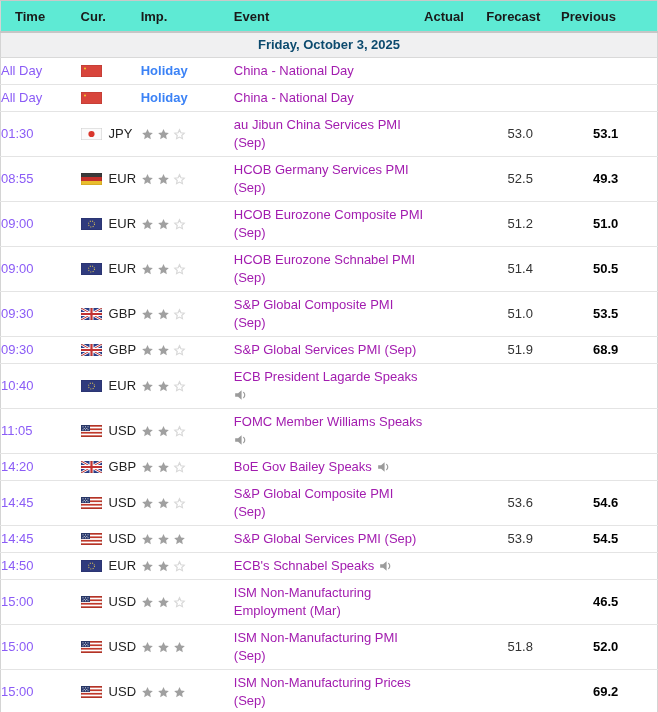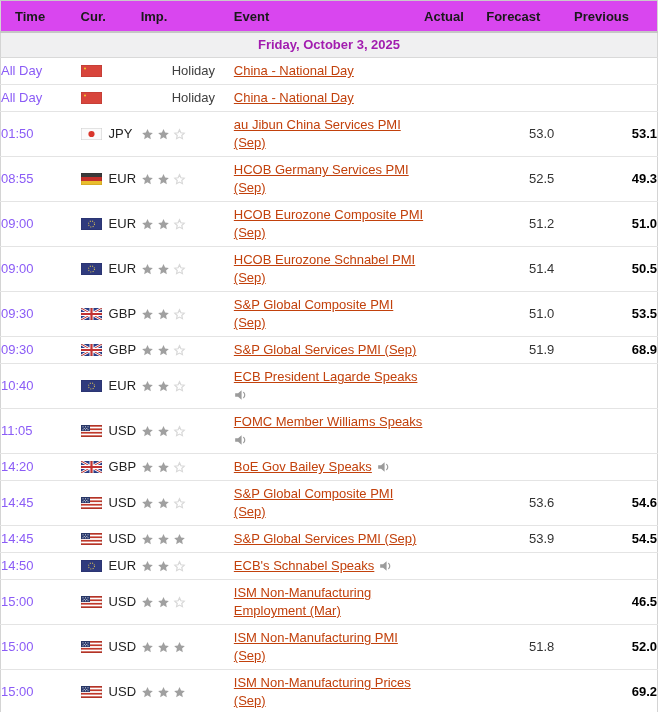--- a/index.html
+++ b/index.html
@@ -27,63 +27,63 @@
   col.c-event    { width: 190px; }
   col.c-actual   { width: 62px; }
   col.c-forecast { width: 68px; }
   col.c-prev     { width: 103px; }
 
   thead th {
     font-weight: bold;
     color: #1a1a1a;
     text-align: left;
     padding: 8px 0 7px 0;
-    background: #d946ef;
+    background: #5eead4;
     border-bottom: 2px solid #c6c6c6;
     font-size: 13px;
     white-space: nowrap;
   }
   thead th.t-time { padding-left: 14px; }
   thead th.t-actual, thead th.t-forecast { text-align: left; }
   thead th.t-forecast { padding-right: 5px; }
-  thead th.t-prev { text-align: right; padding-right: 28px; }
+  thead th.t-prev { text-align: right; padding-right: 41px; }
 
   tr.date-row td {
     background: #f0f0f1;
-    color: #a21caf;
+    color: #0c4a6e;
     font-weight: bold;
     text-align: center;
     padding: 4px 0 5px 0;
     border-bottom: 1px solid #d9d9d9;
     font-size: 13px;
   }
 
   tbody tr.event-row td {
     border-bottom: 1px solid #e4e4e4;
     vertical-align: middle;
     padding: 4px 0;
     line-height: 18px;
   }
   td.t-time { padding-left: 14px; color: #8b5cf6; white-space: nowrap; }
   td.t-cur  { white-space: nowrap; }
   td.t-imp  { white-space: nowrap; }
-  td.t-event { color: #c2410c; text-decoration: underline; }
-  td.t-actual, td.t-forecast, td.t-prev { text-align: right; white-space: nowrap; }
+  td.t-event { color: #a21caf; }
+  td.t-actual, td.t-forecast, td.t-prev { text-align: center; white-space: nowrap; }
   td.t-forecast { color: #333333; padding-right: 9px; }
   td.t-actual { color: #333333; }
   td.t-prev { font-weight: bold; color: #000000; padding-right: 12px; }
 
   .flag {
     display: inline-block;
     vertical-align: -2px;
     margin-right: 7px;
     line-height: 0;
   }
   .cur-code { color: #232323; }
-  .holiday-label { font-weight: normal; color: #404040; margin-left: 31px; }
+  .holiday-label { font-weight: bold; color: #3b82f6; }
 
   .stars { display: inline-block; line-height: 0; }
   .stars svg { margin-right: 3px; vertical-align: middle; }
 
   .event-link { cursor: pointer; }
   .event-line2 { display: block; }
   .speaker {
     display: inline-block;
     vertical-align: -2px;
     margin-left: 5px;
@@ -141,21 +141,21 @@
                 <circle cx="4" cy="3.4" r="1" fill="#f3d02a"></circle>
                 <rect width="21" height="12" fill="none" stroke="#00000026" stroke-width="1"></rect>
               </svg></span></td>
           <td class="t-imp"><span class="holiday-label">Holiday</span></td>
           <td class="t-event"><span class="event-link">China - National Day</span></td>
           <td class="t-actual"></td>
           <td class="t-forecast"></td>
           <td class="t-prev"></td>
         </tr>
         <tr class="event-row">
-          <td class="t-time">01:50</td>
+          <td class="t-time">01:30</td>
           <td class="t-cur"><span class="flag"><svg width="21" height="12" viewBox="0 0 21 12">
                 <rect width="21" height="12" fill="#fbfbfb"></rect>
                 <circle cx="10.5" cy="6" r="3.1" fill="#d9362b"></circle>
                 <rect width="21" height="12" fill="none" stroke="#00000030" stroke-width="1"></rect>
               </svg></span><span class="cur-code">JPY</span></td>
           <td class="t-imp"><span class="stars"><span><svg width="13" height="13" viewBox="0 0 24 24">
                   <path fill="#a0a0a0" d="M12 2l2.95 6.36 6.96.8-5.15 4.73 1.38 6.86L12 17.27l-6.14 3.48 1.38-6.86L2.09 9.16l6.96-.8z"></path>
                 </svg></span><span><svg width="13" height="13" viewBox="0 0 24 24">
                   <path fill="#a0a0a0" d="M12 2l2.95 6.36 6.96.8-5.15 4.73 1.38 6.86L12 17.27l-6.14 3.48 1.38-6.86L2.09 9.16l6.96-.8z"></path>
                 </svg></span><span><svg width="13" height="13" viewBox="0 0 24 24">

